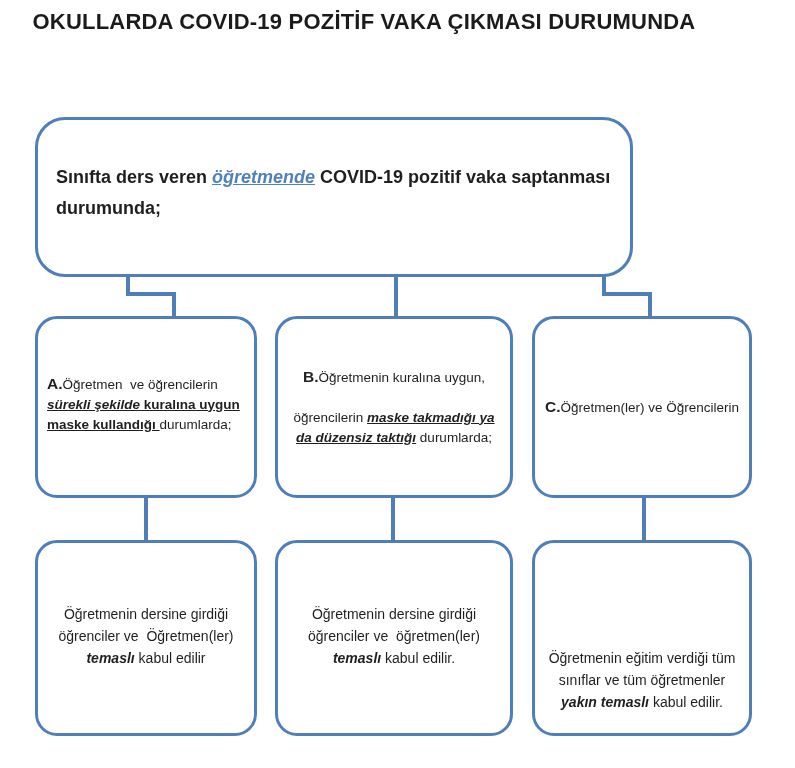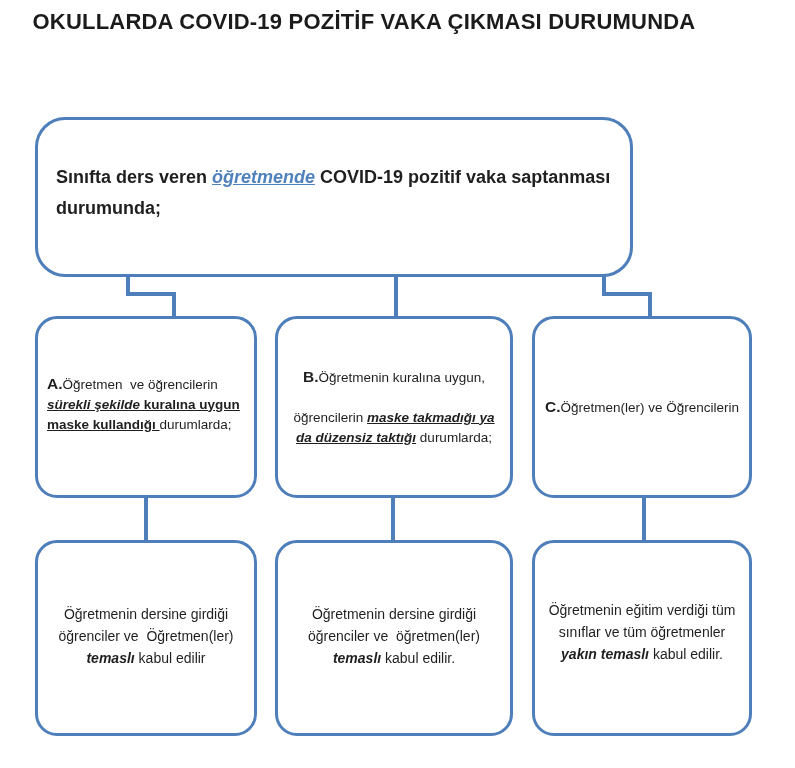--- a/index.html
+++ b/index.html
@@ -38,21 +38,21 @@
 
   .letter { font-weight:bold; font-size:15.5px; }
   .biu { font-weight:bold; font-style:italic; text-decoration:underline; }
   .bu  { font-weight:bold; text-decoration:underline; }
   .it  { }
   .bi  { font-weight:bold; font-style:italic; }
 
   .result { font-size:14px; line-height:22px; text-align:center; }
   .res-a { left:35px;  top:540px; width:222px; height:196px; padding:0 9px 4px; }
   .res-b { left:275px; top:540px; width:238px; height:196px; padding:0 12px 4px; }
-  .res-c { left:532px; top:540px; width:220px; height:196px; padding:0 6px 12px; }
+  .res-c { left:532px; top:540px; width:220px; height:196px; padding:0 6px 20px;justify-content:flex-end; }
 </style>
 </head>
 <body>
 
 <div class="canvas">
 
   <div class="title">
     <div>OKULLARDA COVID-19 POZİTİF VAKA ÇIKMASI DURUMUNDA</div>
   </div>
 

